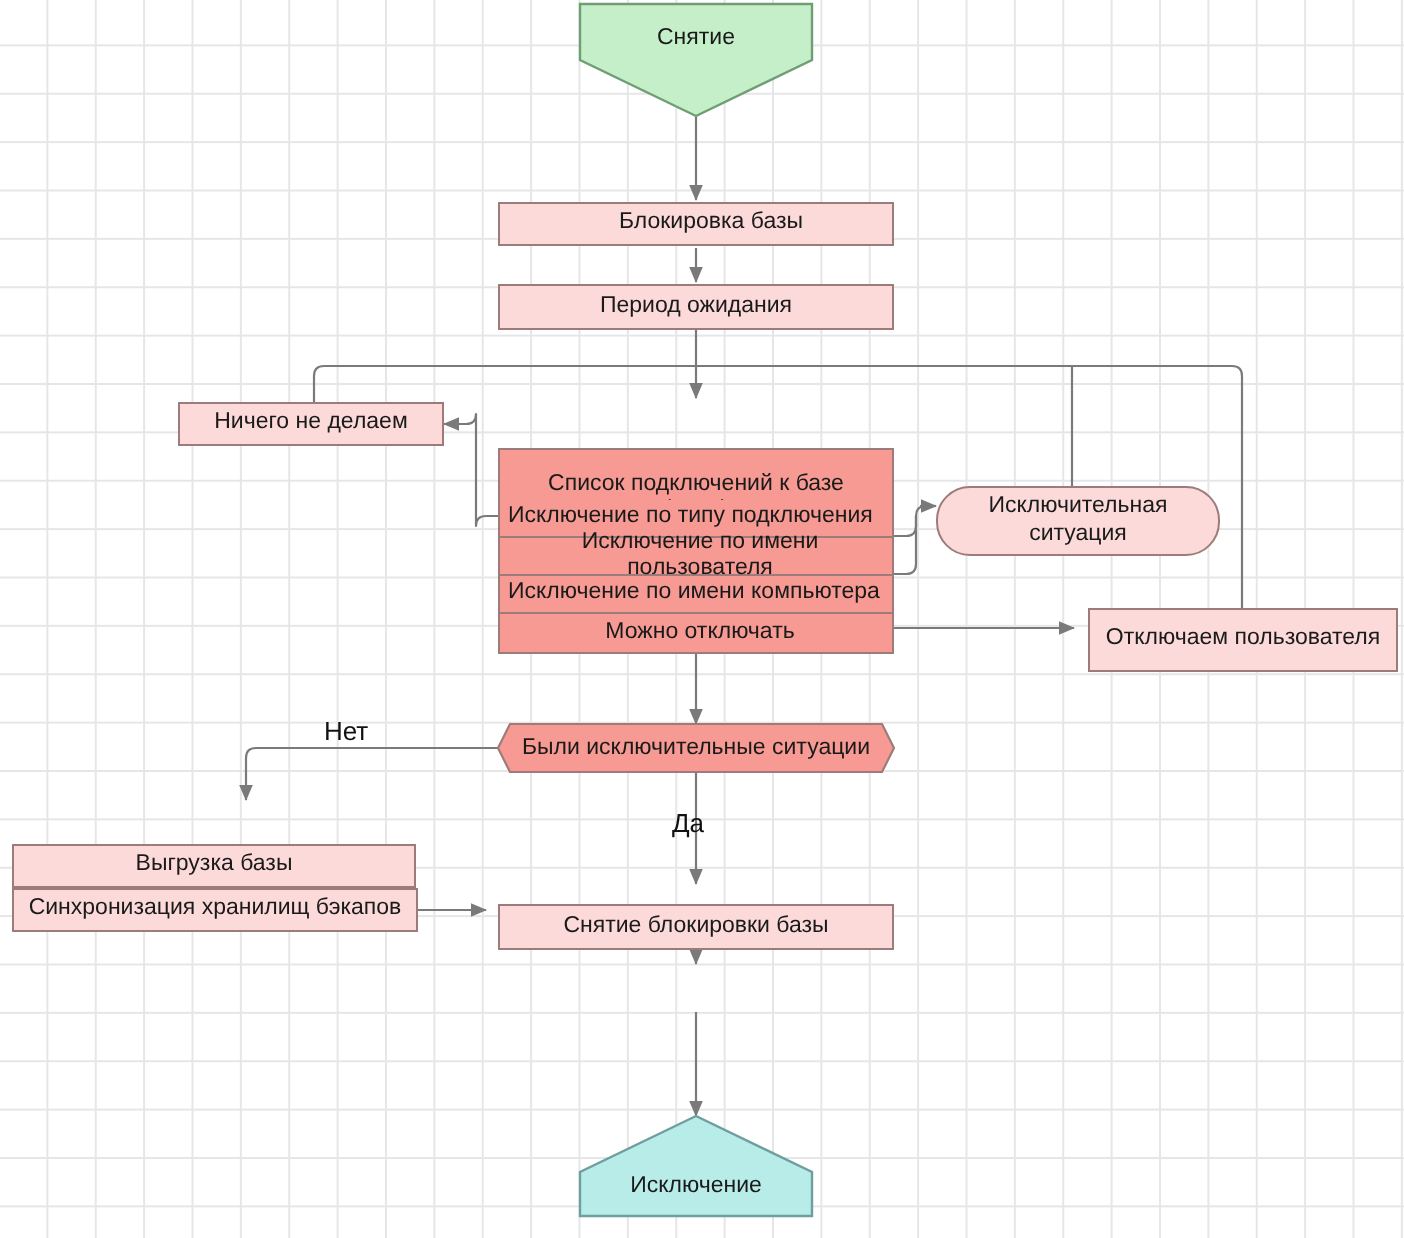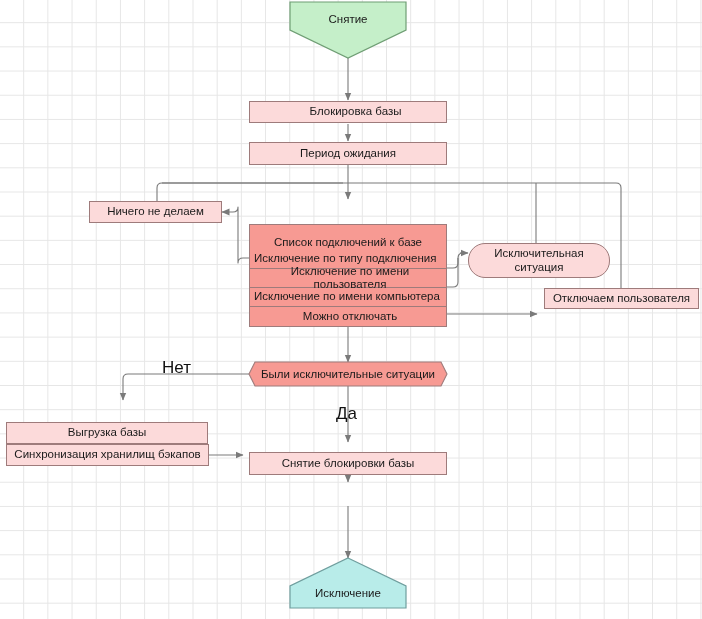--- a/index.html
+++ b/index.html
@@ -17,21 +17,21 @@
   }
   #svg-layer{position:absolute;left:0;top:0;width:702px;height:619px;}
   .node{position:absolute;box-sizing:border-box;display:flex;align-items:center;justify-content:center;
         font-size:11.5px;color:#1a1a1a;text-align:center;line-height:1.15;}
   .proc{background:#fcdada;border:1px solid #9e7b7b;}
   .proc-strong{background:#f79a93;border:1px solid #9e7b7b;}
   .subrow{background:#f79a93;border:1px solid #9e7b7b;border-top:none;
           justify-content:flex-start;padding-left:4px;font-size:11.5px;}
   .termin{position:absolute;display:flex;align-items:center;justify-content:center;
           font-size:11.5px;color:#1a1a1a;}
-  .label{position:absolute;font-size:17px;color:#111;background:transparent;}
+  .label{position:absolute;font-size:13px;color:#111;background:transparent;}
   .hexwrap{position:absolute;display:flex;align-items:center;justify-content:center;font-size:11.5px;color:#1a1a1a;}
 </style>
 </head>
 <body>
 
 <div id="canvas">
 
   <svg id="svg-layer" xmlns="http://www.w3.org/2000/svg">
     <defs>
       <marker id="ar" markerWidth="9" markerHeight="9" refX="7.5" refY="4" orient="auto" markerUnits="userSpaceOnUse">
@@ -117,21 +117,21 @@
     <span>Исключение по имени компьютера</span>
   </div>
   <div class="node subrow" style="left:249px;top:307px;width:198px;height:20px;justify-content:center;">
     <span>Можно отключать</span>
   </div>
 
   <div class="node proc" style="left:468px;top:243px;width:142px;height:35px;border-radius:17px;">
     <span>Исключительная ситуация</span>
   </div>
 
-  <div class="node proc" style="left:544px;top:288px;width:155px;height:21px;">
+  <div class="node proc" style="left:544px;top:304px;width:155px;height:32px;">
     <span>Отключаем пользователя</span>
   </div>
 
   <div class="hexwrap" style="left:249px;top:362px;width:198px;height:24px;">
     <span>Были исключительные ситуации</span>
   </div>
 
   <div class="label" style="left:162px;top:358px;">Нет</div>
 
   <div class="label" style="left:336px;top:404px;">Да</div>

